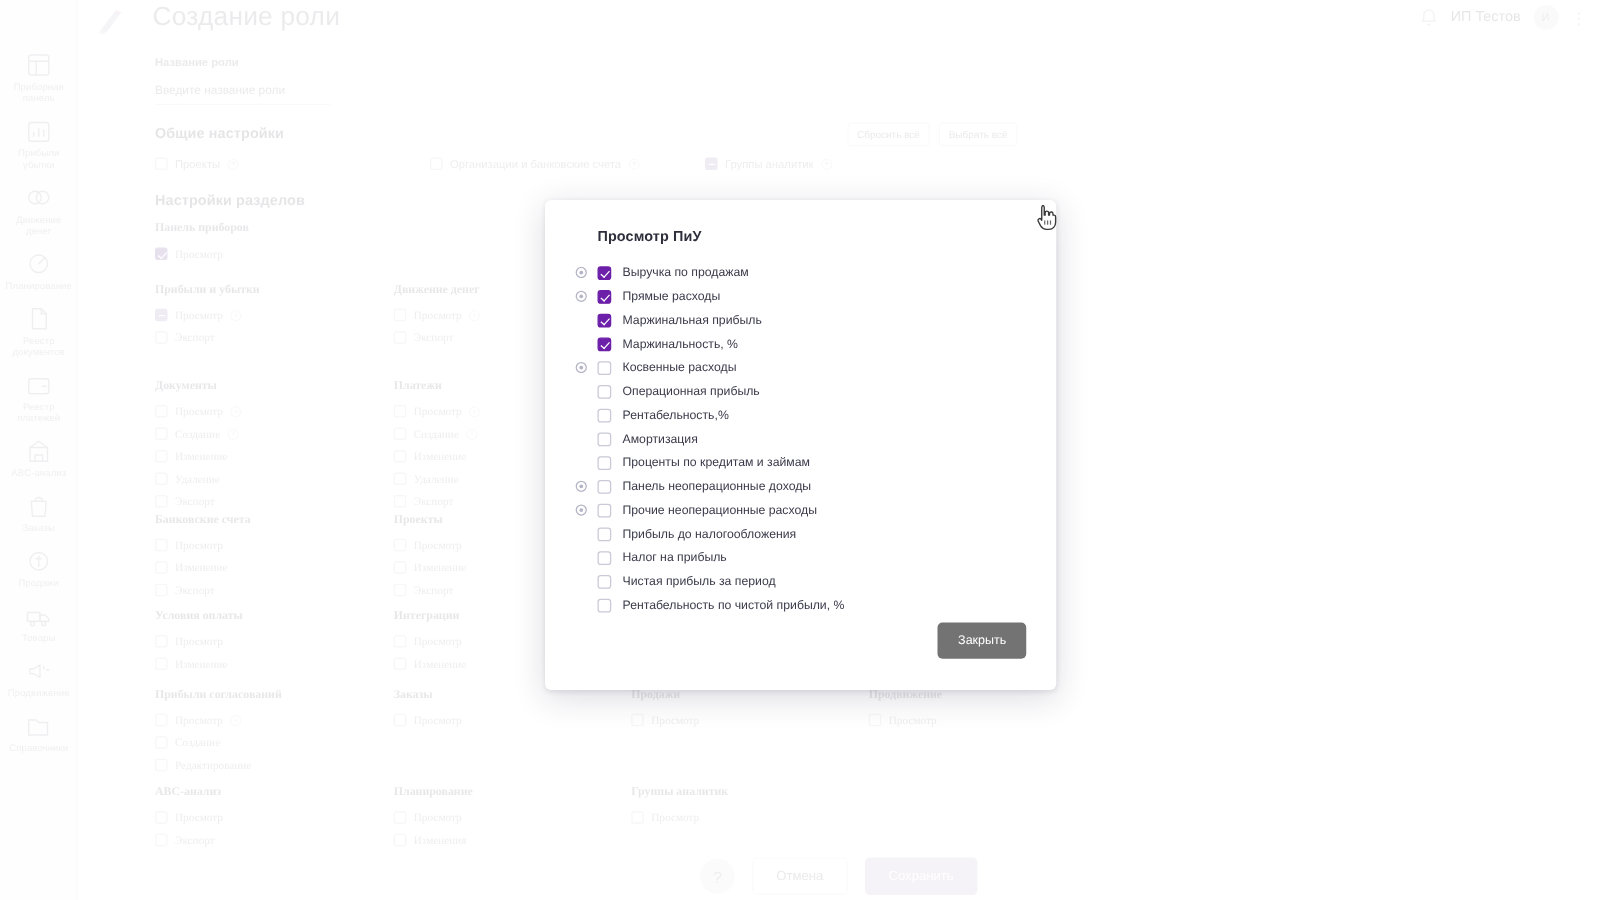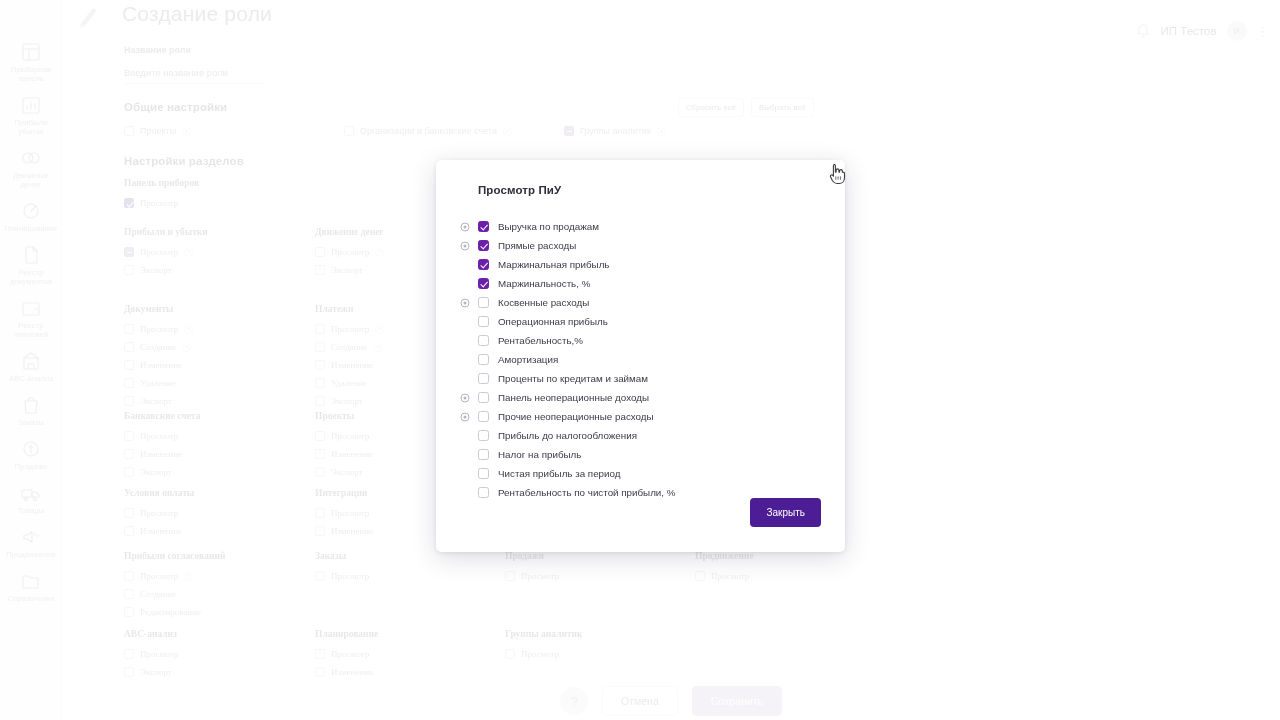--- a/index.html
+++ b/index.html
@@ -46,21 +46,21 @@
   
   .brand {
     position: absolute; left: 74px; top: 2px; width: 30px; height: 30px;
   }
   .brand svg { width: 30px; height: 30px; display: block; }
 
   
   .topright {
     position: absolute; right: 10px; top: 4px;
     display: flex; align-items: center; gap: 10px;
-    font-size: 11.5px; color: #5d5d72; margin-top: 17px;
+    font-size: 11.5px; color: #5d5d72;
   }
   .bell { width: 16px; height: 16px; color: #b9b4d6; }
   .bell svg { width: 16px; height: 16px; display: block; }
   .avatar {
     width: 20px; height: 20px; border-radius: 50%;
     background: #e7e4ef; color: #8f8aa6;
     font-size: 9px; display: flex; align-items: center; justify-content: center;
   }
   .kebab { color: #a9a9bb; font-size: 13px; line-height: 1; letter-spacing: .5px; }
 
@@ -144,42 +144,42 @@
     position: absolute; left: 436px; top: 160px;
     width: 409px; height: 392px;
     background: #ffffff; border-radius: 5px;
     box-shadow: 0 6px 26px rgba(40,30,70,0.16), 0 1px 4px rgba(40,30,70,0.10);
     padding: 20px 24px 0 24px;
   }
   .modal-title {
     font-size: 11.5px; font-weight: 700; color: #2e2e3c;
     margin: 4px 0 17px 18px; letter-spacing: .1px;
   }
-  .m-row { display: flex; align-items: flex-end; height: 19px; gap: 0; }
+  .m-row { display: flex; align-items: flex-start; height: 19px; gap: 0; }
   .m-exp {
     width: 10px; height: 10px; flex: none; margin-right: 8px;
     display: flex; align-items: center; justify-content: center;
   }
   .m-exp svg { width: 10px; height: 10px; display: block; }
   .m-exp.blank { visibility: hidden; }
   .m-cbx {
     width: 11px; height: 11px; border-radius: 2.5px; flex: none;
     border: 1px solid #c9c9d8; background: #fff; position: relative;
     margin-right: 9px; cursor: pointer;
   }
   .m-cbx.on { background: #6c1fa8; border-color: #6c1fa8; }
   .m-cbx.on::after {
     content: ""; position: absolute; left: 3px; top: 1px;
     width: 3.2px; height: 6.4px; border: solid #fff; border-width: 0 1.5px 1.5px 0;
     transform: rotate(42deg);
   }
   .m-text { font-size: 9.8px; color: #3a3a4a; white-space: nowrap; }
   .modal-footer { position: absolute; right: 24px; bottom: 25px; }
   .close-btn {
-    background: #4c1d95; color: #fff; font-size: 10px;
+    background: #737373; color: #fff; font-size: 10px;
     border: none; border-radius: 4px; padding: 9px 16px;
     cursor: pointer; font-family: inherit;
   }
   
   .cursor { position: absolute; left: 829px; top: 163px; width: 17px; height: 22px; }
   .cursor svg { width: 17px; height: 22px; display: block; }
 </style>
 </head>
 <body>
 

